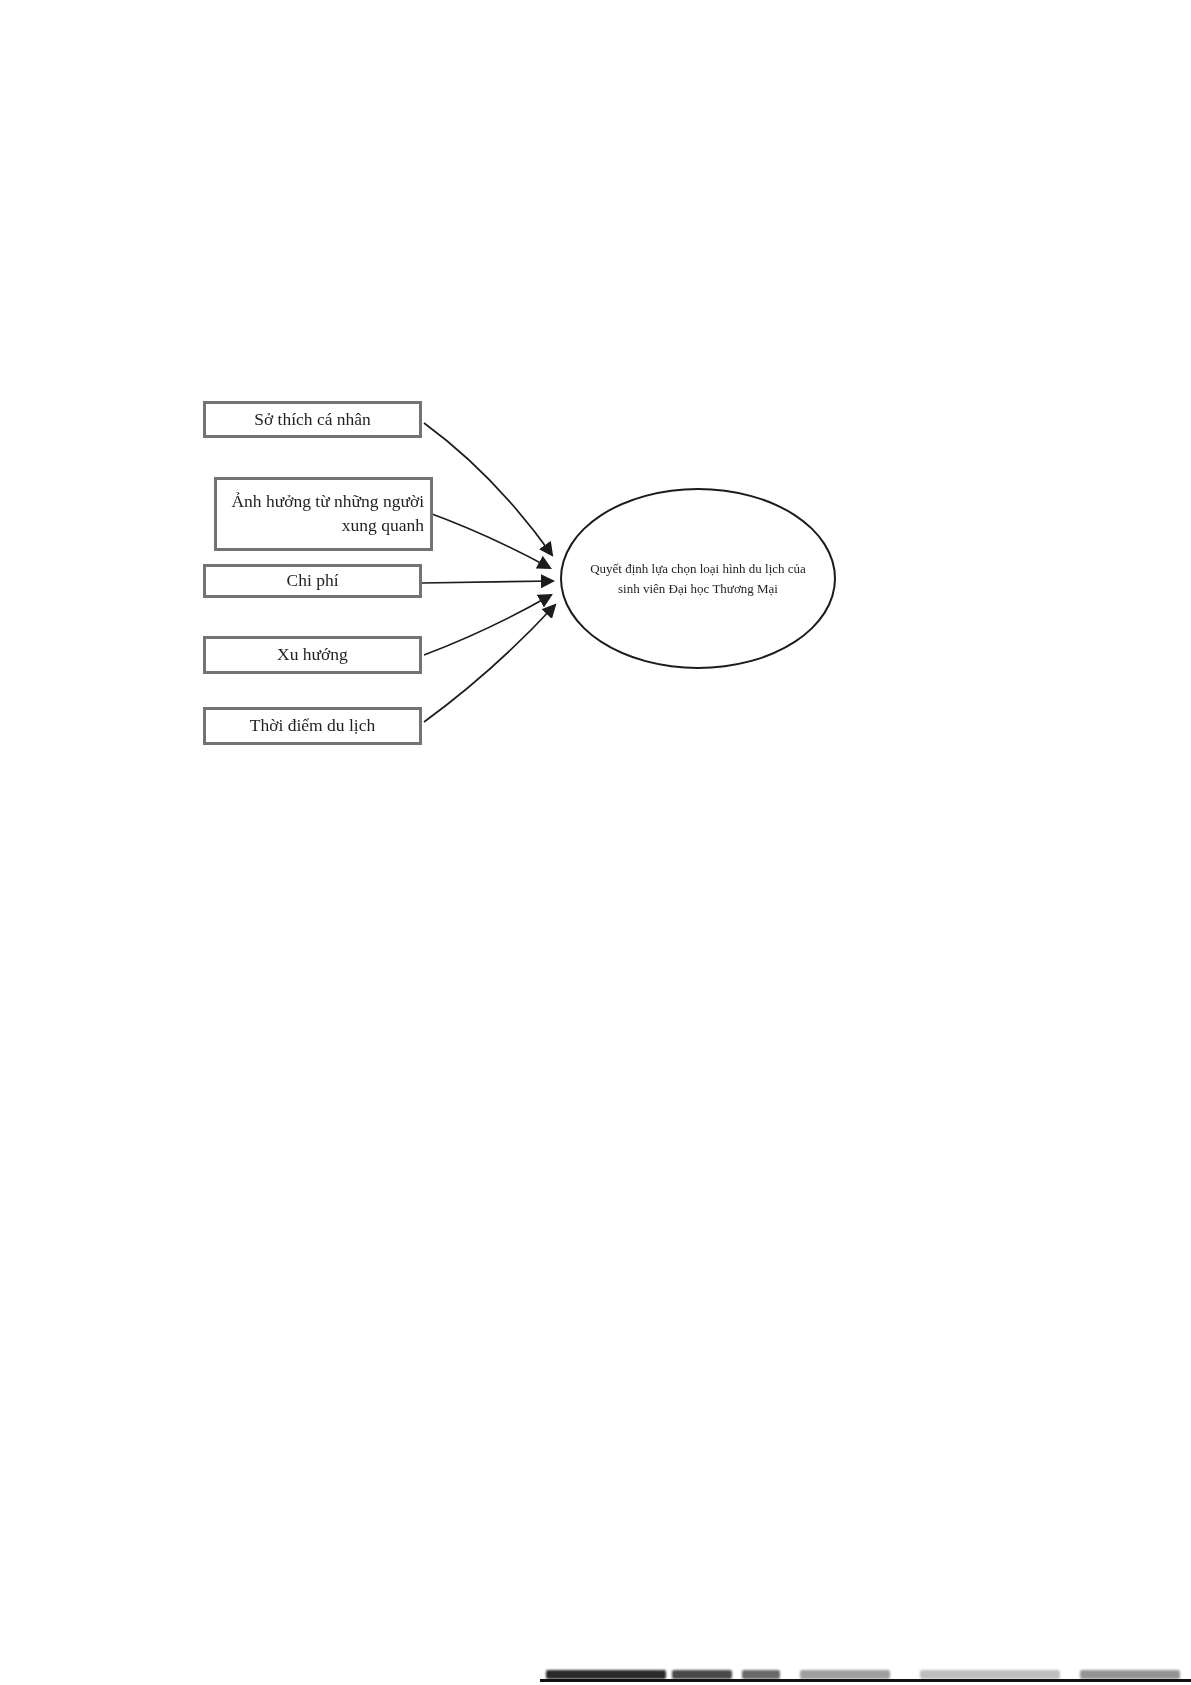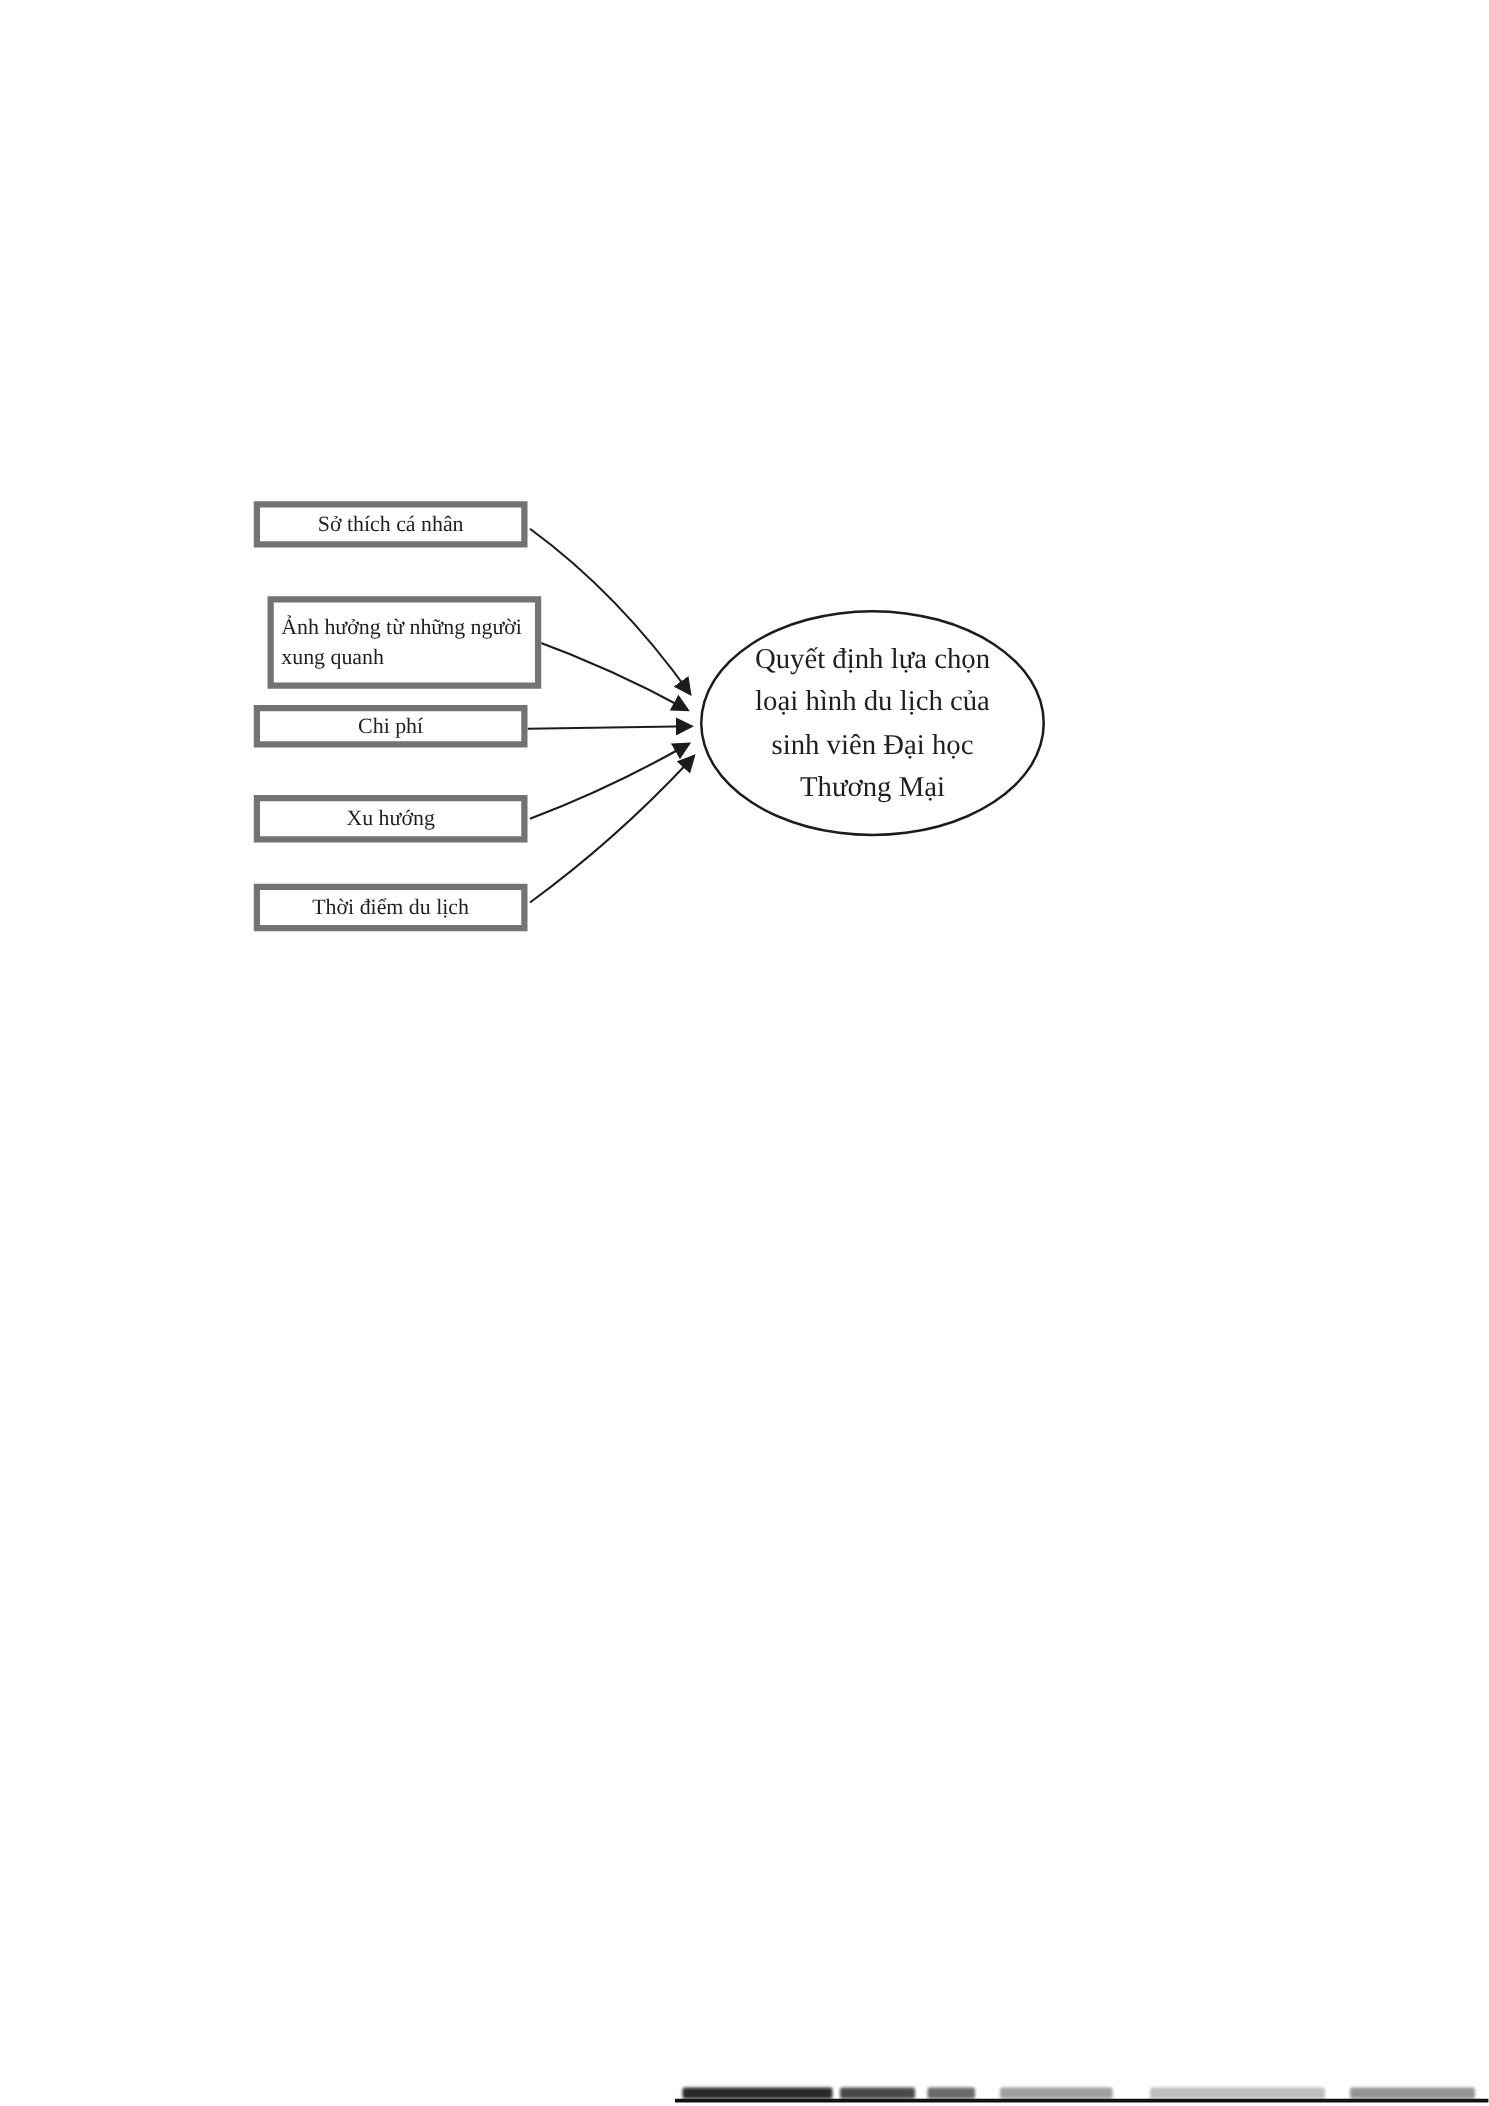--- a/index.html
+++ b/index.html
@@ -26,26 +26,26 @@
   .arrows {
     position: absolute;
     left: 0;
     top: 0;
     pointer-events: none;
   }
   .factor-box {
     position: absolute;
     left: 203px;
     width: 219px;
-    border: 5px solid #737373;
+    border: 3px solid #737373;
     background: #ffffff;
     display: flex;
     align-items: center;
     justify-content: center;
-    text-align: left;
+    text-align: right;
     font-size: 17.5px;
     line-height: 1.35;
     padding: 2px 6px;
     box-sizing: border-box;
   }
   .box1 { top: 401px; height: 37px; }
   .box2 { top: 477px; height: 74px; margin-left: 11px; }
   .box3 { top: 564px; height: 34px; }
   .box4 { top: 636px; height: 38px; }
   .box5 { top: 707px; height: 38px; }
@@ -55,21 +55,21 @@
     top: 488px;
     width: 276px;
     height: 181px;
     border: 2px solid #1c1c1c;
     border-radius: 50%;
     background: #ffffff;
     display: flex;
     align-items: center;
     justify-content: center;
     text-align: center;
-    font-size: 23px;
+    font-size: 13px;
     line-height: 1.5;
     padding: 14px 26px;
     box-sizing: border-box;
   }
   .scan-artifact {
     position: absolute;
     left: 0;
     top: 1668px;
     width: 1191px;
     height: 17px;

